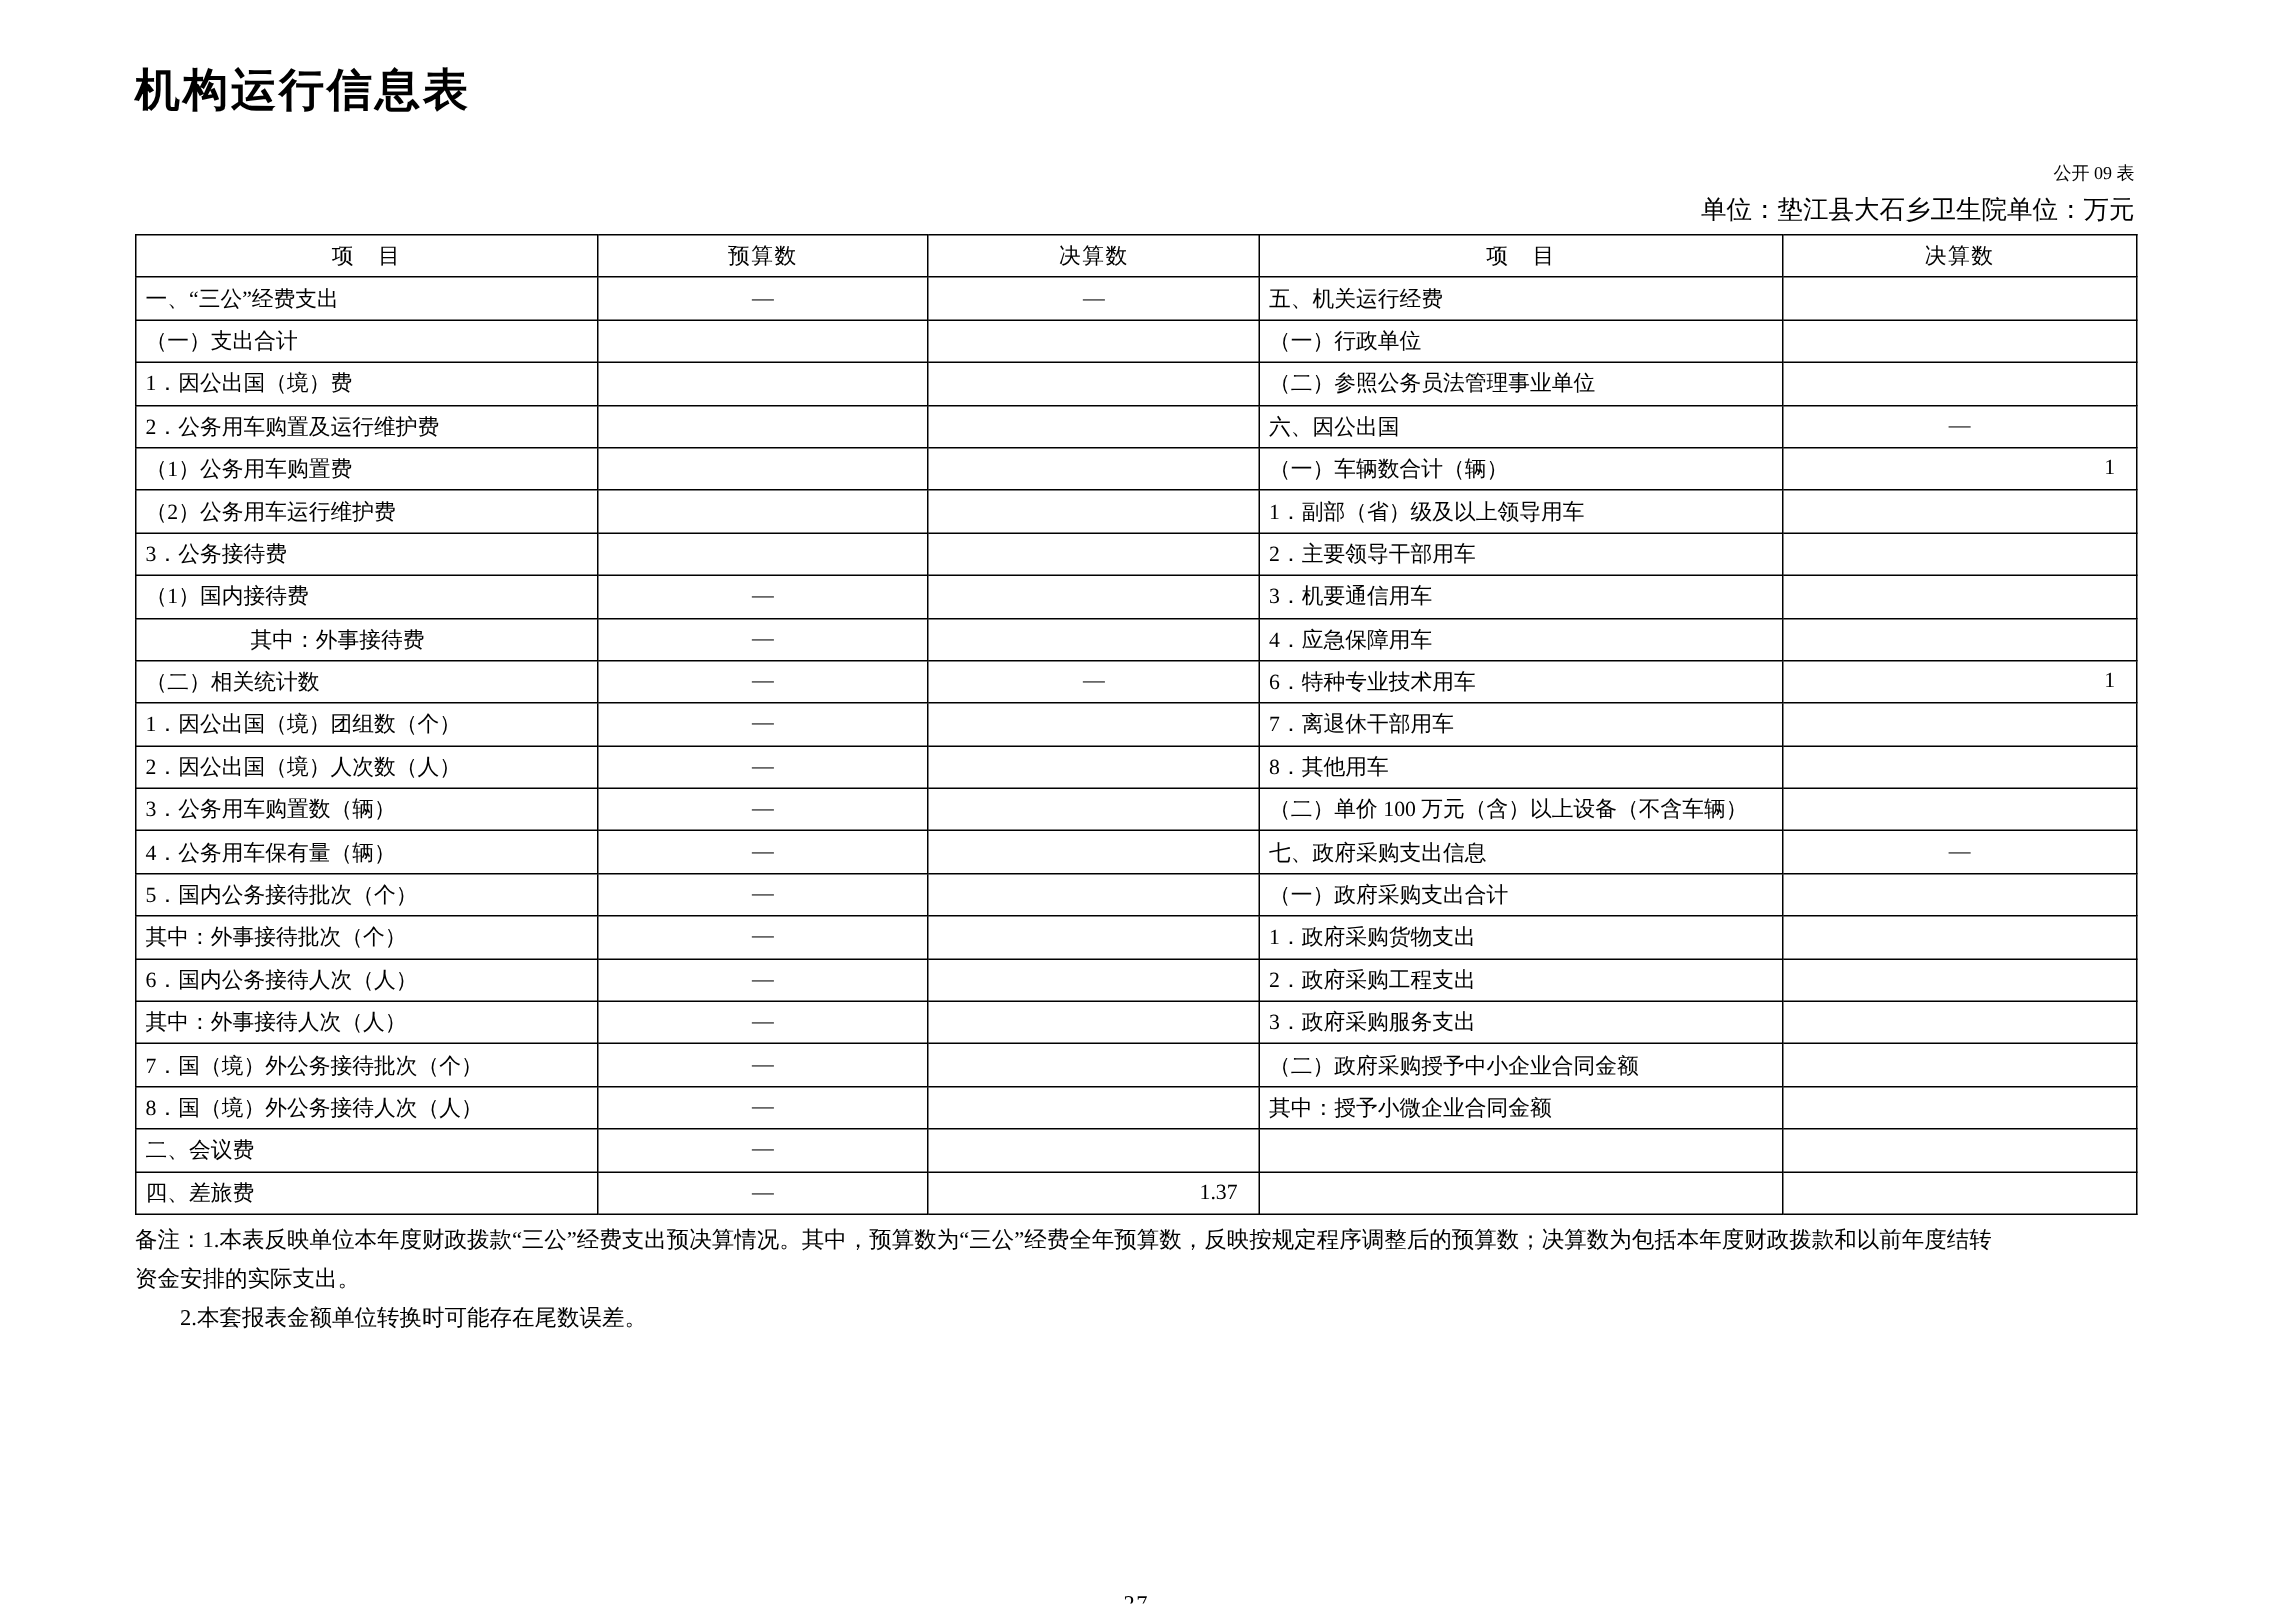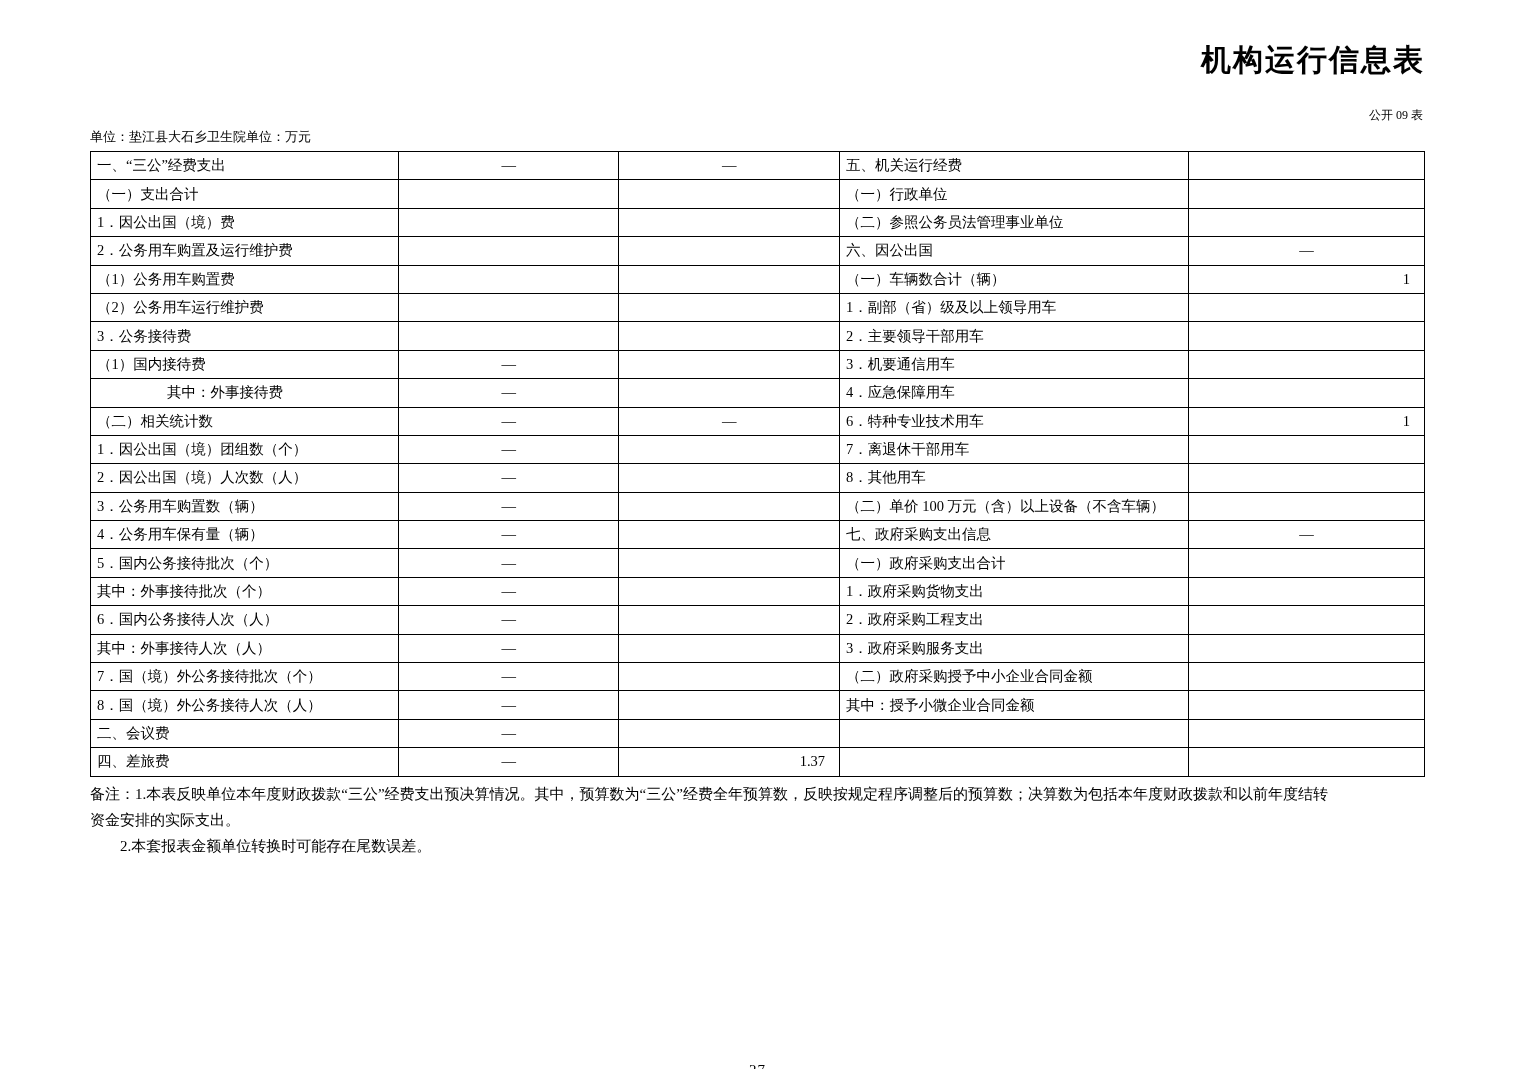--- a/index.html
+++ b/index.html
@@ -16,39 +16,39 @@
     overflow: hidden;
   }
   .page {
     width: 1515px;
     height: 1069px;
     position: relative;
     box-sizing: border-box;
     padding: 0 90px;
   }
   .doc-title {
-    text-align: right;
+    text-align: left;
     font-size: 30px;
     font-weight: bold;
     letter-spacing: 2px;
     margin-top: 40px;
     margin-bottom: 0;
     font-family: "Liberation Serif", "DejaVu Serif", serif;
   }
   .form-no {
     text-align: right;
     font-size: 12px;
     margin-top: 26px;
     padding-right: 2px;
   }
   .meta-row {
     display: flex;
-    justify-content: flex-start;
+    justify-content: flex-end;
     align-items: flex-end;
-    font-size: 13px;
+    font-size: 17px;
     margin-top: 4px;
     margin-bottom: 5px;
   }
   .meta-left { text-align: left; }
   .meta-right { text-align: right; padding-right: 2px; }
 
   table.main {
     border-collapse: collapse;
     width: 100%;
     table-layout: fixed;
@@ -118,20 +118,27 @@
 
   <table class="main">
     <colgroup>
       <col class="c-label">
         <col class="c-val">
         <col class="c-val">
         <col class="c-label2">
         <col class="c-val2">
     </colgroup>
     <tbody id="tbody">
+      <tr>
+        <td class="hdr">项　目</td>
+        <td class="hdr">预算数</td>
+        <td class="hdr">决算数</td>
+        <td class="hdr">项　目</td>
+        <td class="hdr">决算数</td>
+      </tr>
     <tr>
           <td class="ind0">一、“三公”经费支出</td>
           <td class="num">—</td>
           <td class="num">—</td>
           <td class="ind0">五、机关运行经费</td>
           <td class="num"></td>
         </tr>
         <tr>
           <td class="ind1">（一）支出合计</td>
           <td class="num"></td>

